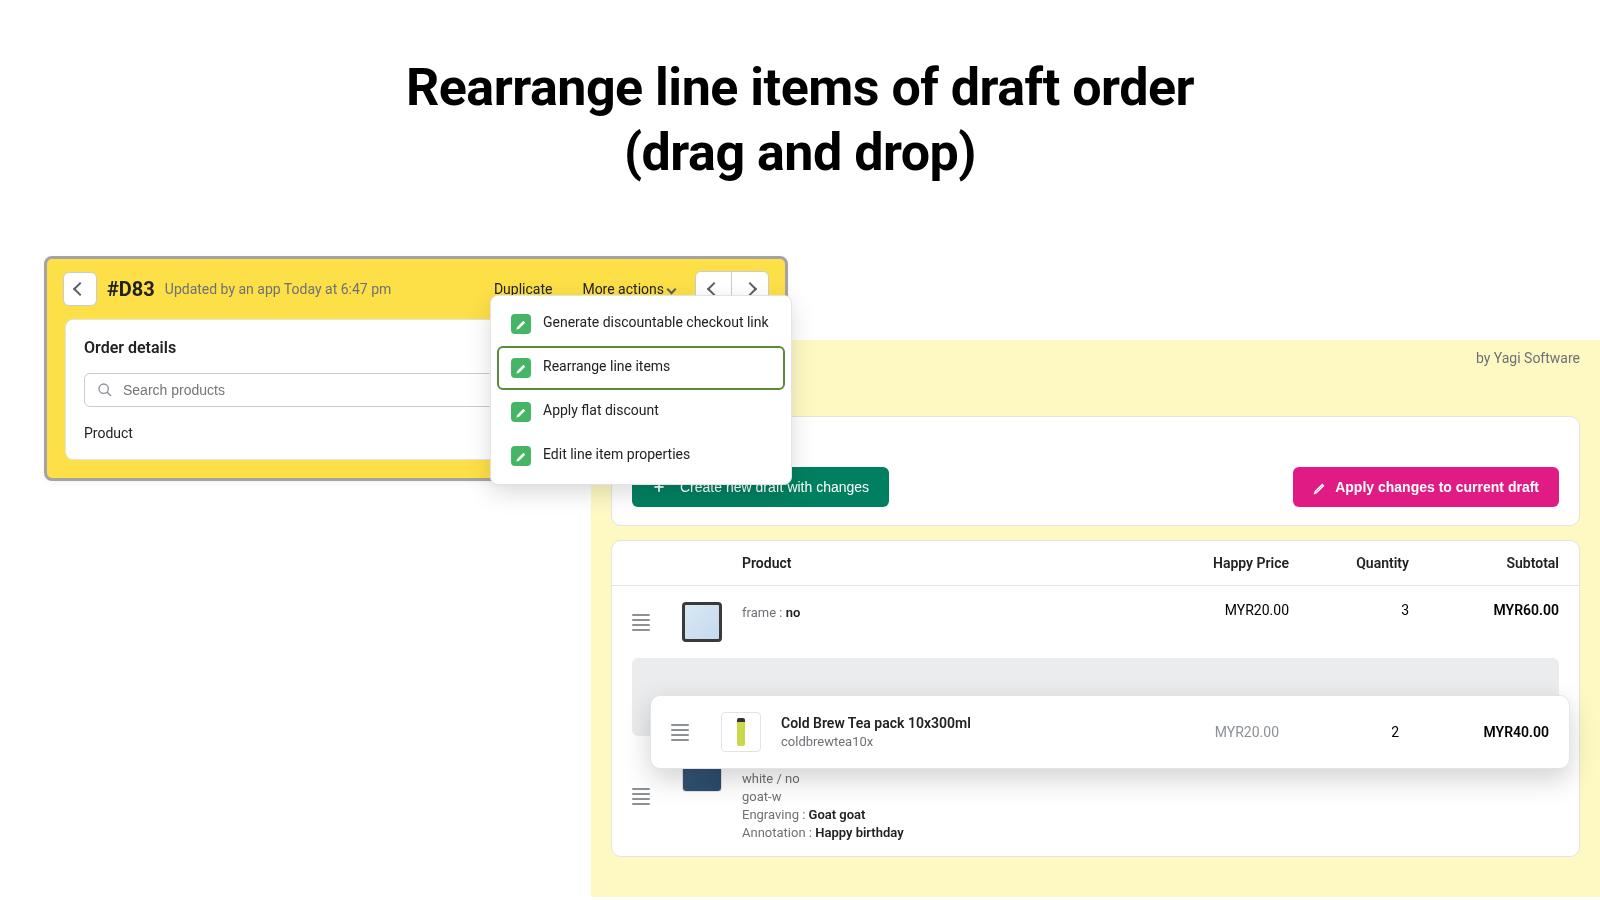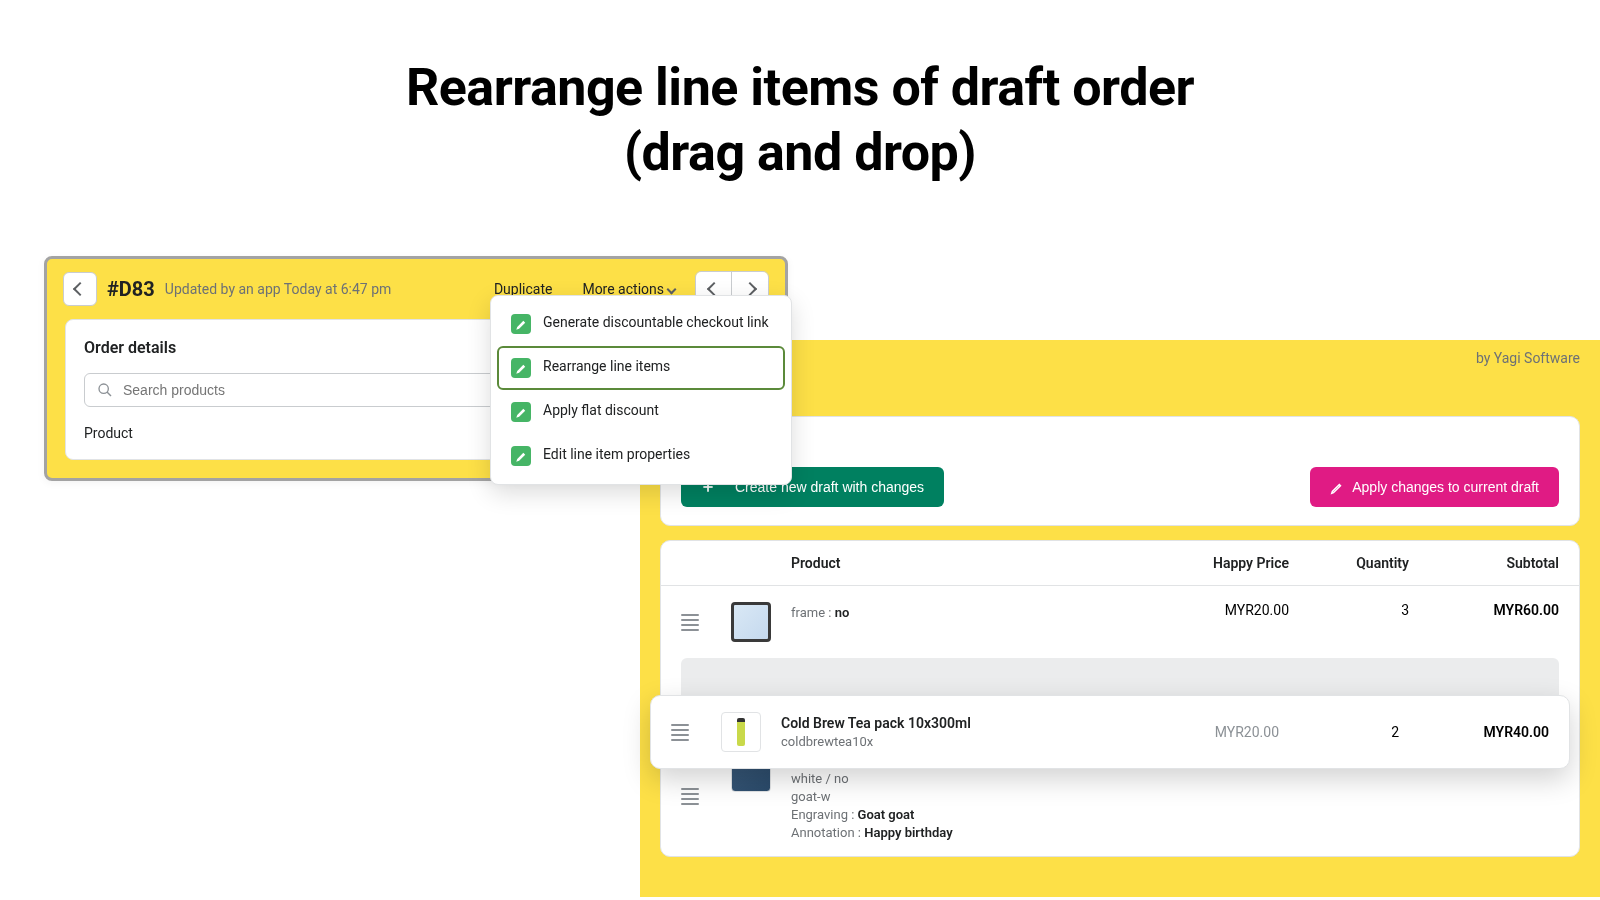--- a/index.html
+++ b/index.html
@@ -23,29 +23,29 @@
 .details-title { font-size: 16px; font-weight: 600; color: #202223; margin-bottom: 16px; }
 .search-box { display: flex; align-items: center; border: 1px solid #c9cccf; border-radius: 6px; padding: 8px 12px; gap: 10px; margin-bottom: 18px; }
 .search-box input { border: none; outline: none; font-size: 14px; flex: 1; color: #6d7175; background: transparent; }
 .col-label { font-size: 14px; color: #202223; }
 
 .dropdown-menu { position: absolute; left: 490px; top: 295px; width: 302px; background: #fff; border: 1px solid #e1e3e5; border-radius: 8px; box-shadow: 0 8px 24px rgba(0,0,0,0.14); padding: 6px; z-index: 10; }
 .menu-item { display: flex; align-items: flex-start; gap: 12px; padding: 10px 12px; font-size: 14px; color: #202223; border-radius: 6px; cursor: pointer; border: 2px solid transparent; }
 .menu-item.highlighted { border: 2px solid #5b8a3a; }
 .menu-icon { width: 20px; height: 20px; background: #46b566; border-radius: 4px; display: flex; align-items: center; justify-content: center; flex-shrink: 0; }
 
-.right-panel { position: absolute; left: 640px; top: 340px; right: 0; background: #fde047; padding-bottom: 40px; }
+.right-panel { position: absolute; left: 591px; top: 340px; right: 0; background: #fef9c3; padding-bottom: 40px; }
 .right-header { display: flex; justify-content: space-between; align-items: center; padding: 10px 20px; font-size: 14px; color: #6d7175; }
 .right-subtle { padding: 0 20px 10px; font-size: 14px; color: #6d7175; }
 
 .action-card { margin: 14px 20px; background: #fff; border: 1px solid #e1e3e5; border-radius: 10px; padding: 18px 20px; }
 .warning { color: #d98324; font-size: 15px; font-weight: 600; margin-bottom: 14px; }
 .btn-row { display: flex; justify-content: space-between; align-items: center; }
-.btn-green { background: #008060; color: #fff; border: none; border-radius: 6px; padding: 12px 20px; font-size: 14px; font-weight: 500; display: flex; align-items: center; gap: 20px; cursor: pointer; }
-.btn-pink { background: #e01b84; color: #fff; border: none; border-radius: 6px; padding: 12px 20px; font-size: 14px; font-weight: 400; display: flex; align-items: flex-end; gap: 8px; cursor: pointer; }
+.btn-green { background: #008060; color: #fff; border: none; border-radius: 6px; padding: 12px 20px; font-size: 14px; font-weight: 500; display: flex; align-items: center; gap: 14px; cursor: pointer; }
+.btn-pink { background: #e01b84; color: #fff; border: none; border-radius: 6px; padding: 12px 20px; font-size: 14px; font-weight: 700; display: flex; align-items: flex-end; gap: 8px; cursor: pointer; }
 
 .table-card { margin: 14px 20px 0; background: #fff; border: 1px solid #e1e3e5; border-radius: 10px; }
 .table-head { display: grid; grid-template-columns: 50px 60px 1fr 140px 120px 150px; padding: 14px 20px; font-size: 14px; font-weight: 600; color: #202223; border-bottom: 1px solid #e1e3e5; }
 .table-head .th-price, .table-head .th-qty, .table-head .th-sub { text-align: right; }
 
 .table-row { display: grid; grid-template-columns: 50px 60px 1fr 140px 120px 150px; padding: 16px 20px; align-items: start; font-size: 14px; }
 .drag-handle { color: #8c9196; display: flex; align-items: center; height: 40px; cursor: grab; }
 .thumb { width: 40px; height: 40px; border: 1px solid #e1e3e5; border-radius: 4px; background: #f6f6f7; display: flex; align-items: center; justify-content: center; font-size: 20px; }
 .prod-name { font-weight: 600; color: #202223; }
 .prod-meta { color: #6d7175; font-size: 13px; margin-top: 3px; }

